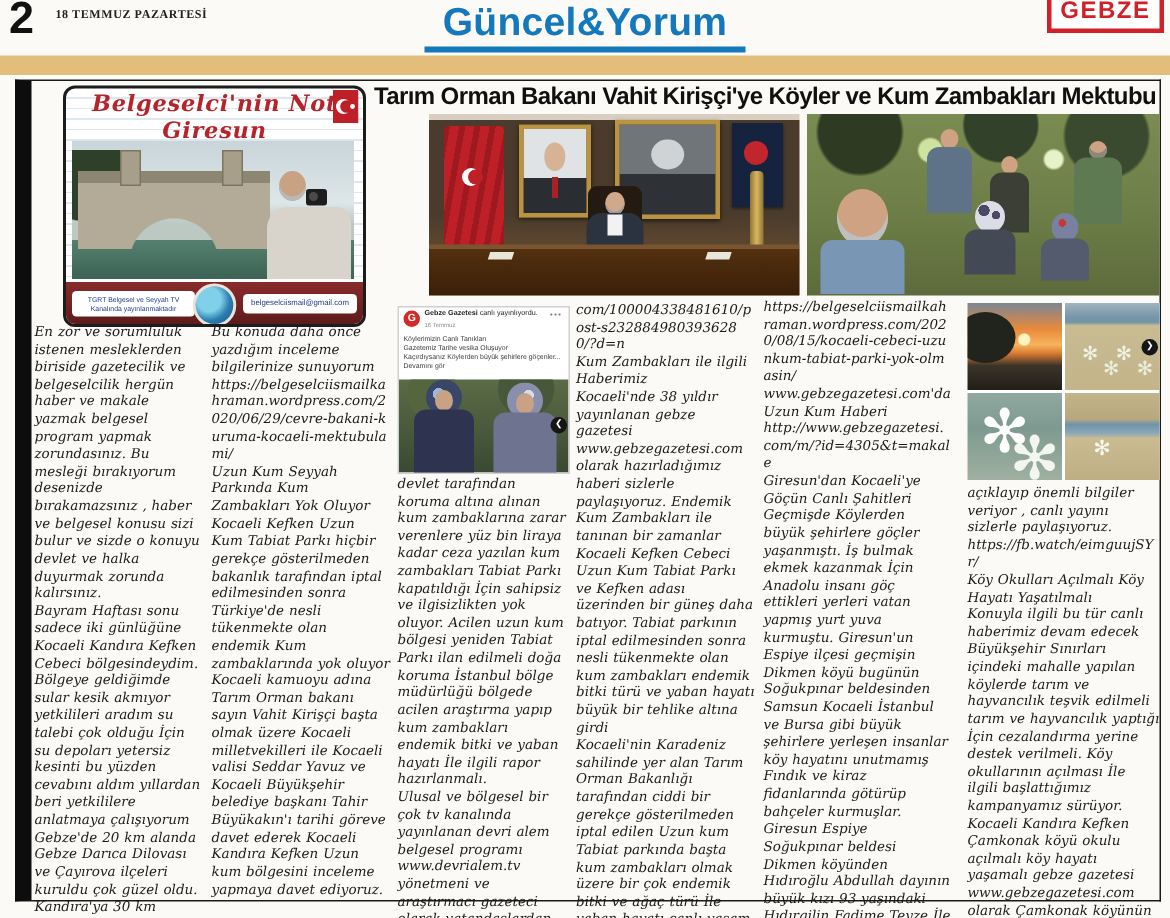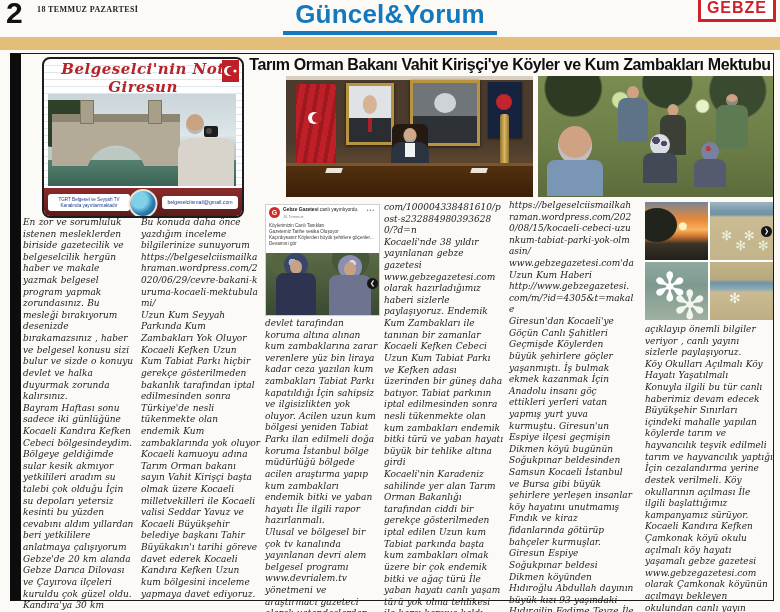--- a/index.html
+++ b/index.html
@@ -289,35 +289,37 @@
   </div>
 
   <div class="col" id="col3">
     <p>devlet tarafından koruma altına alınan kum zambaklarına zarar verenlere yüz bin liraya kadar ceza yazılan kum zambakları Tabiat Parkı kapatıldığı İçin sahipsiz ve ilgisizlikten yok oluyor. Acilen uzun kum bölgesi yeniden Tabiat Parkı ilan edilmeli doğa koruma İstanbul bölge müdürlüğü bölgede acilen araştırma yapıp kum zambakları endemik bitki ve yaban hayatı İle ilgili rapor hazırlanmalı.</p>
     <p>Ulusal ve bölgesel bir çok tv kanalında yayınlanan devri alem belgesel programı www.devrialem.tv yönetmeni ve araştırmacı gazeteci olarak vatandaşlardan gelen şikayetler üzerine Kefken Cebeci Uzun bölgeye giderek belgesel çekimi yaptık.</p>
 
   </div>
 
   <div class="col" id="col4">
     <p class="lnk">com/100004338481610/post-s2328849803936280/?d=n</p>
+    <p>Kum Zambakları ile ilgili Haberimiz</p>
     <p>Kocaeli'nde 38 yıldır yayınlanan gebze gazetesi www.gebzegazetesi.com olarak hazırladığımız haberi sizlerle paylaşıyoruz. Endemik Kum Zambakları ile tanınan bir zamanlar Kocaeli Kefken Cebeci Uzun Kum Tabiat Parkı ve Kefken adası üzerinden bir güneş daha batıyor. Tabiat parkının iptal edilmesinden sonra nesli tükenmekte olan kum zambakları endemik bitki türü ve yaban hayatı büyük bir tehlike altına girdi</p>
     <p>Kocaeli'nin Karadeniz sahilinde yer alan Tarım Orman Bakanlığı tarafından ciddi bir gerekçe gösterilmeden iptal edilen Uzun kum Tabiat parkında başta kum zambakları olmak üzere bir çok endemik bitki ve ağaç türü İle yaban hayatı canlı yaşam türü yok olma tehlikesi ile karşı karşıya kaldı.</p>
 
   </div>
 
   <div class="col" id="col5">
     <p class="lnk">https://belgeselciismailkahraman.wordpress.com/2020/08/15/kocaeli-cebeci-uzunkum-tabiat-parki-yok-olmasin/</p>
     <p>www.gebzegazetesi.com'da Uzun Kum Haberi</p>
     <p class="lnk">http://www.gebzegazetesi.com/m/?id=4305&amp;t=makale</p>
     <p>Giresun'dan Kocaeli'ye Göçün Canlı Şahitleri</p>
     <p>Geçmişde Köylerden büyük şehirlere göçler yaşanmıştı. İş bulmak ekmek kazanmak İçin Anadolu insanı göç ettikleri yerleri vatan yapmış yurt yuva kurmuştu. Giresun'un Espiye ilçesi geçmişin Dikmen köyü bugünün Soğukpınar beldesinden Samsun Kocaeli İstanbul ve Bursa gibi büyük şehirlere yerleşen insanlar köy hayatını unutmamış Fındık ve kiraz fidanlarında götürüp bahçeler kurmuşlar.</p>
     <p>Giresun Espiye Soğukpınar beldesi Dikmen köyünden Hıdıroğlu Abdullah dayının büyük kızı 93 yaşındaki Hıdırgilin Fadime Teyze İle Hıdırgilin Naciye abla Kocaeli'nin Kandıra ilçesi Kefken Cebeci köyüne nasıl gelip yerleştiklerini gebze gazetesi www.gebzegazetesi.com canlı yayınında</p>
   </div>
 
   <div class="col" id="col6">
     <p>açıklayıp önemli bilgiler veriyor , canlı yayını sizlerle paylaşıyoruz.</p>
+    <p class="lnk">https://fb.watch/eimguujSYr/</p>
     <p>Köy Okulları Açılmalı   Köy Hayatı Yaşatılmalı</p>
     <p>Konuyla ilgili bu tür canlı haberimiz devam edecek</p>
     <p>Büyükşehir Sınırları içindeki mahalle yapılan köylerde tarım ve hayvancılık teşvik edilmeli tarım ve hayvancılık yaptığı İçin cezalandırma yerine destek verilmeli. Köy okullarının açılması İle ilgili başlattığımız kampanyamız sürüyor. Kocaeli Kandıra Kefken Çamkonak köyü okulu açılmalı köy hayatı yaşamalı gebze gazetesi www.gebzegazetesi.com olarak Çamkonak köyünün açılmayı bekleyen okulundan canlı yayın yaptık iyi seyirler.</p>
 
   </div>
 
 </div>
 
 </body></html>

